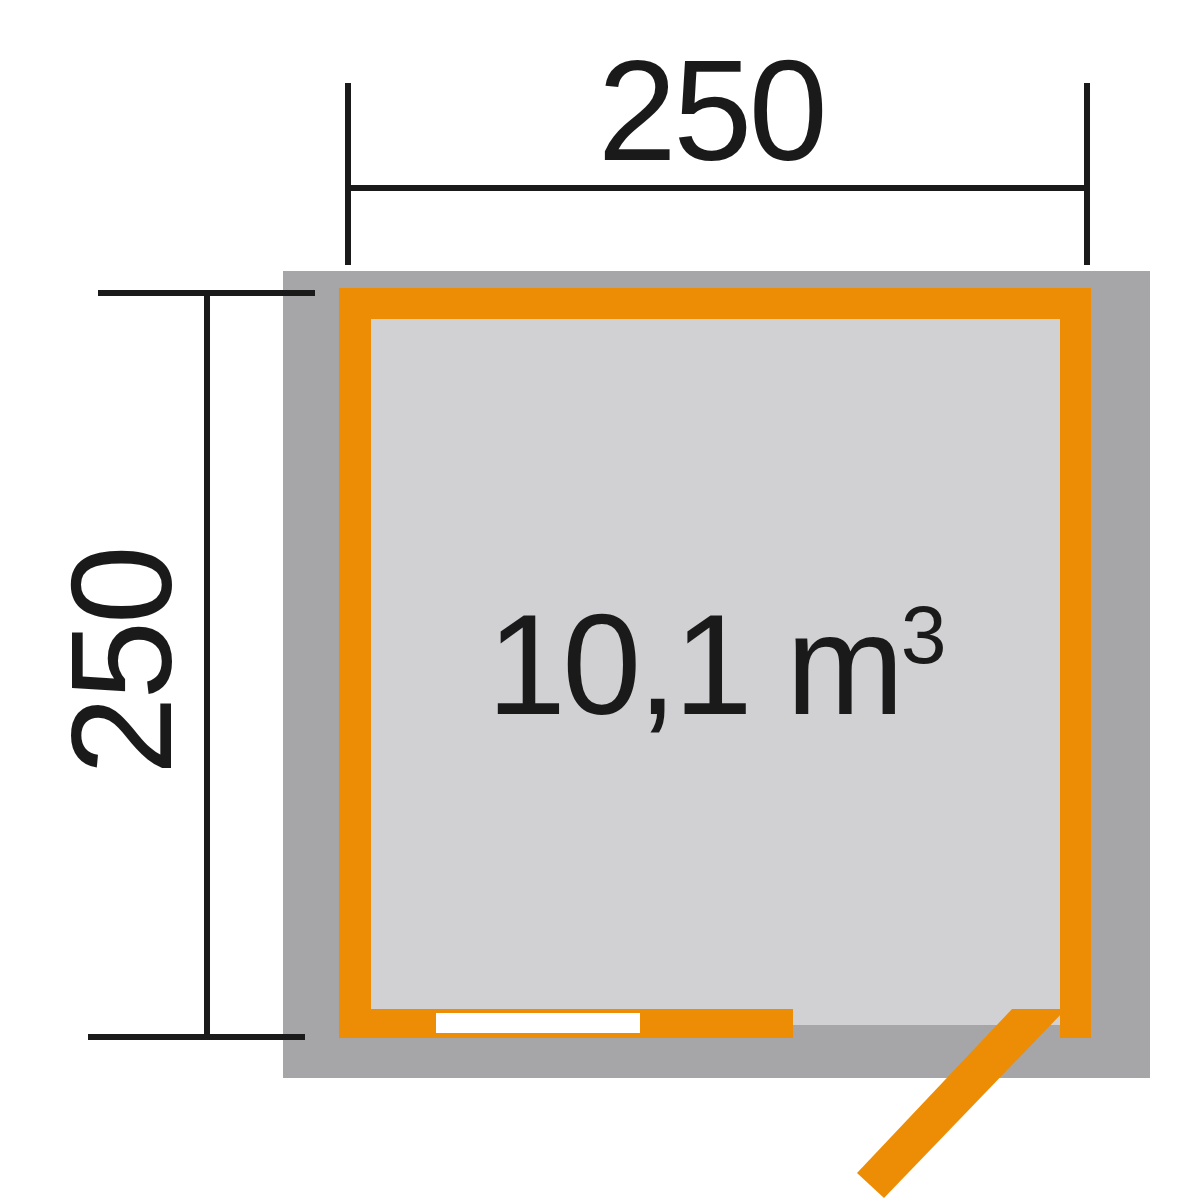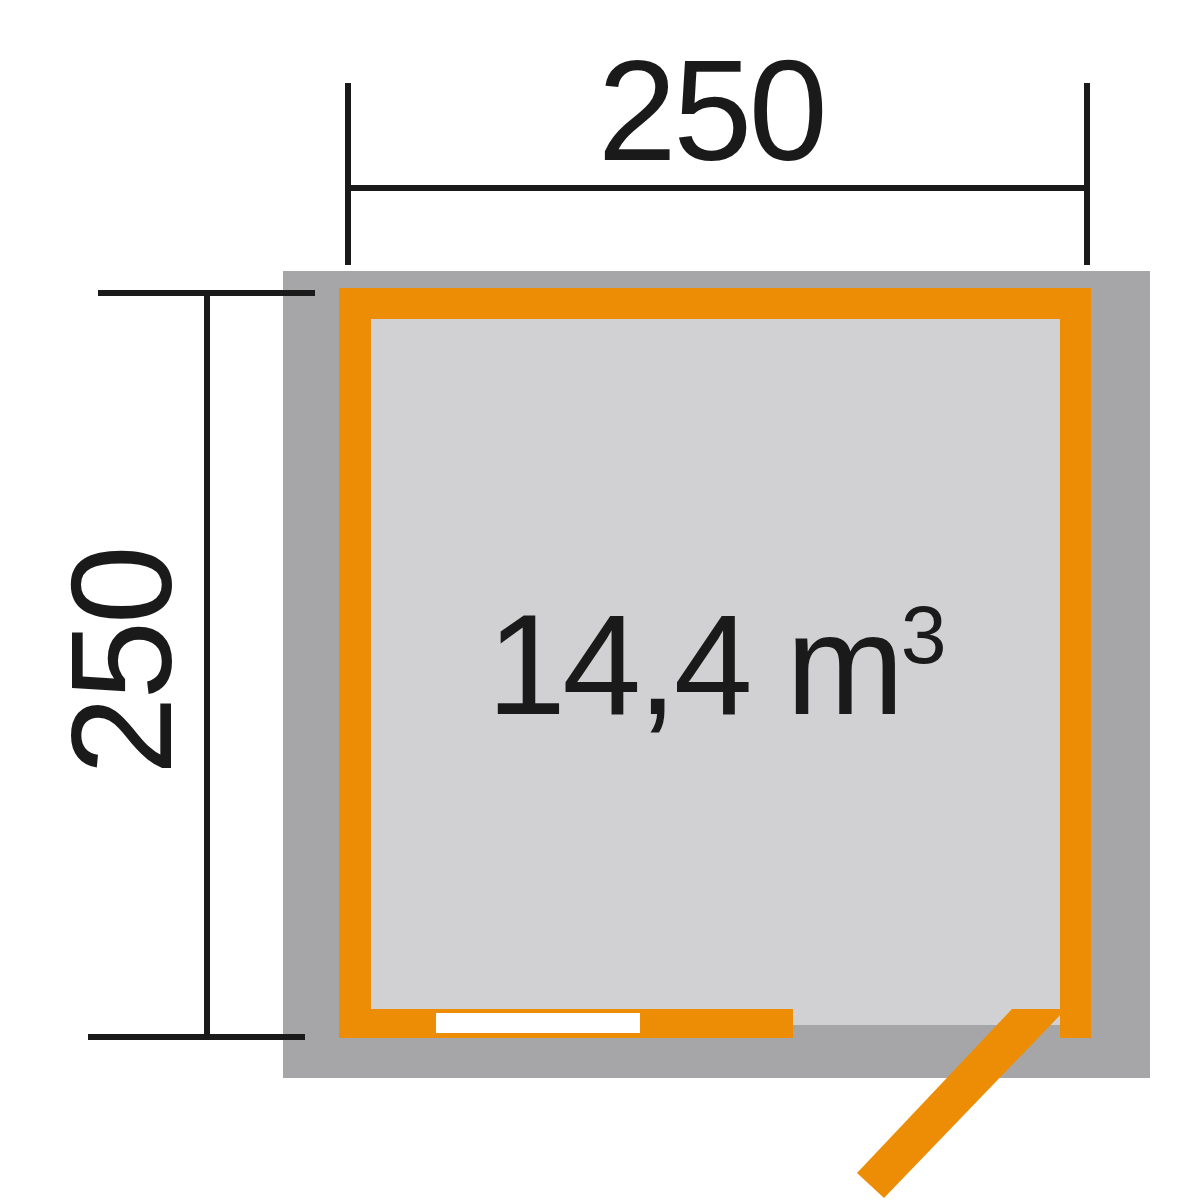--- a/index.html
+++ b/index.html
@@ -97,16 +97,16 @@
   <div class="abs dim dim-top-tick-l"></div>
   <div class="abs dim dim-top-tick-r"></div>
   <div class="abs big-num dim-top-label">250</div>
 
   <div class="abs dim dim-left-line"></div>
   <div class="abs dim dim-left-tick-t"></div>
   <div class="abs dim dim-left-tick-b"></div>
   <div class="abs big-num dim-left-label">250</div>
 
   <div class="abs big-num volume-label">
-    <span>14,4</span><span class="unit">m</span><sup>3</sup>
+    <span>10,1</span><span class="unit">m</span><sup>3</sup>
   </div>
 
 </div>
 
 </body></html>

